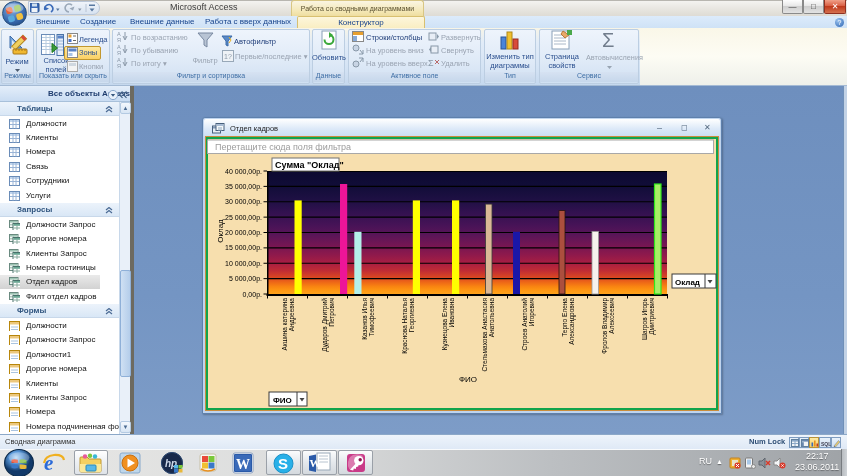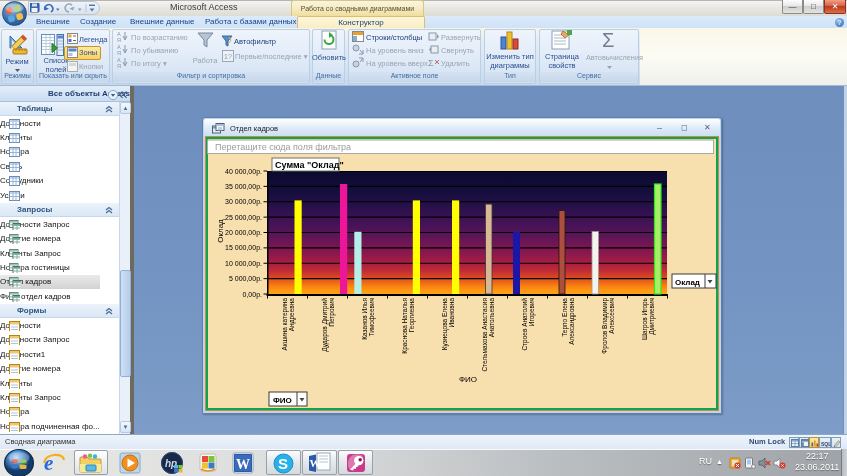--- a/index.html
+++ b/index.html
@@ -57,21 +57,21 @@
 
 
 #navpane { left:0; top:86px; width:130px; height:348px; background:#fff; border-top:1px solid #8ca8c8;}
 #navhdr { left:0; top:86px; width:130px; height:16px;
   background:linear-gradient(180deg,#e4eefa,#c9dcf2); border-bottom:1px solid #a8c0da;
   font-size:8px; color:#1e3c6e; font-weight:bold; line-height:16px; padding-left:7px;text-align:right;}
 .ngroup { position:absolute; left:0; width:119px; height:14px;
   background:linear-gradient(180deg,#ecf3fb,#d9e7f6); border-bottom:1px solid #c8d8ea;
   font-size:8px; color:#30557f; font-weight:bold; line-height:14px; padding-left:17px; }
 .nitem { position:absolute; left:0; width:100px; height:14px; font-size:8px; color:#111;
-  line-height:14px; white-space:nowrap; }
+  line-height:14px; padding-left:26px; white-space:nowrap; }
 .nsel { background:linear-gradient(180deg,#eaeaea,#d2d2d2); }
 .nicon { position:absolute; left:9px; top:2px; width:11px; height:10px; }
 #navdiv { left:130px; top:86px; width:4px; height:348px; background:#6d6a60; }
 
 #nsb { left:119px; top:102px; width:11px; height:332px; background:#e9f0f9; border-left:1px solid #c8d8ea;}
 .sbtn { position:absolute; left:0px; width:11px; height:12px;
   background:linear-gradient(180deg,#f4f8fd,#d7e5f4); border:1px solid #b4cae2; border-radius:2px;
   font-size:6px; color:#4a6a90; text-align:center; line-height:11px;}
 #nthumb { position:absolute; left:0px; top:168px; width:11px; height:107px;
   background:linear-gradient(90deg,#cfe0f3,#b4cdea); border:1px solid #8fb0d8; border-radius:2px;}
@@ -139,21 +139,21 @@
 <rect x="1" y="1" width="6.5" height="6.5" rx="2" fill="#f0c040"></rect>
       </g>
 <ellipse cx="11.5" cy="6" rx="9" ry="4.5" fill="#fff" opacity="0.35"></ellipse>
     </svg>
   </div>
 
 <div class="abs" id="tabrow"></div>
 <div class="tab" style="left:36px; top:17px;">Внешние</div>
 <div class="tab" style="left:80px; top:17px;">Создание</div>
 <div class="tab" style="left:130px; top:17px;">Внешние данные</div>
-<div class="tab" style="left:205px; top:17px;">Работа с базами данных</div>
+<div class="tab" style="left:205px; top:17px;">Работа с вверх данных</div>
 <div class="abs" id="tabactive">Конструктор</div>
 <div class="abs" id="helpbtn">?</div>
 
 <div class="abs" id="ribbon"></div>
 <div class="abs" id="ribbonright"></div>
 <div class="rgroup" style="left:1px; width:33px;">
     <div class="rglabel">Режимы</div>
   </div>
 <div class="rgroup" style="left:36px; width:74px;">
     <div class="rglabel">Показать или скрыть</div>
@@ -232,21 +232,21 @@
       <text x="0" y="5" font-size="5.5" fill="#8a98a8">А</text>
       <text x="0" y="11" font-size="5.5" fill="#8a98a8">Я</text>
       <path d="M8 1 v7 m-2 -3 l2 4 l2 -4" stroke="#8a98a8" fill="none"></path>
     </svg>
 <div class="stxt" style="left:131px;top:33px;">По возрастанию</div>
 <div class="stxt" style="left:131px;top:46px;">По убыванию</div>
 <div class="stxt" style="left:131px;top:59px;">По итогу ▾</div>
 <svg style="position:absolute;left:196px;top:31px" width="19" height="19">
       <path d="M2 2 H17 L11 9 V16 L8 14 V9 Z" fill="#b8c4d4" stroke="#7888a0"></path>
     </svg>
-<div class="stxt" style="left:192px;top:56px;width:26px;text-align:center;">Работа</div>
+<div class="stxt" style="left:192px;top:56px;width:26px;text-align:center;">Фильтр</div>
 <svg style="position:absolute;left:221px;top:35px" width="12" height="12">
       <path d="M1 1 H11 L7 6 V11 L5 10 V6 Z" fill="#5a8ac8" stroke="#3a6aa8"></path>
       <path d="M8 2 l2 3 l-2 3" stroke="#e8b020" fill="none"></path>
     </svg>
 <div class="dtxt" style="left:234px;top:37px;color:#1e3c78;font-weight:bold;"><b style="font-weight:normal">Автофильтр</b></div>
 <svg style="position:absolute;left:222px;top:50px" width="12" height="12">
       <rect x="0.5" y="0.5" width="11" height="11" fill="#eef2f6" stroke="#98a8b8"></rect>
       <text x="2" y="9" font-size="7" fill="#8a98a8">1?</text>
     </svg>
 <div class="stxt" style="left:235px;top:52px;">Первые/последние ▾</div>

